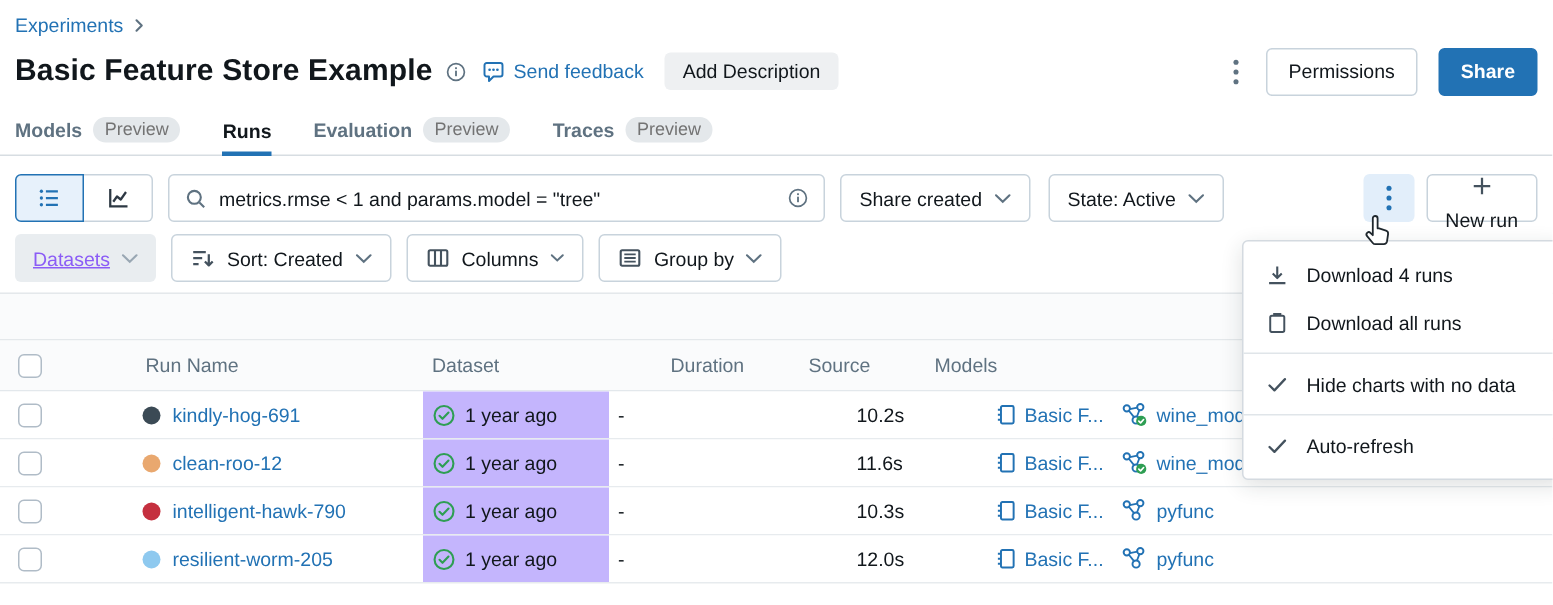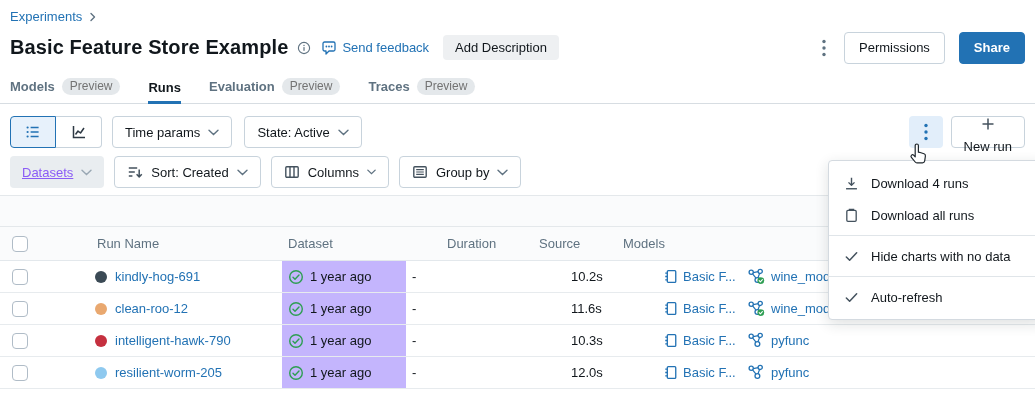--- a/index.html
+++ b/index.html
@@ -179,23 +179,39 @@
       <div class="seg-btn last">
         <span style="display:inline-flex">
           <svg width="16" height="16" viewBox="0 0 16 16" fill="none">
               <path d="M2.5 2v11.5H14" stroke="currentColor" stroke-width="1.5"></path>
               <path d="M4.5 10.5 7 7l2.5 2 3.5-5" stroke="currentColor" stroke-width="1.5" stroke-linejoin="round"></path>
             </svg>
         </span>
       </div>
     </div>
 
+    <div class="search">
+      <span class="icon">
+        <svg width="15" height="15" viewBox="0 0 16 16" fill="none">
+            <circle cx="7" cy="7" r="4.6" stroke="currentColor" stroke-width="1.5"></circle>
+            <path d="m10.6 10.6 3.4 3.4" stroke="currentColor" stroke-width="1.5"></path>
+          </svg>
+      </span>
+      <input type="text" value="metrics.rmse &lt; 1 and params.model = &quot;tree&quot;" style="">
+      <span class="icon">
+        <svg width="14" height="14" viewBox="0 0 16 16" fill="none">
+            <circle cx="8" cy="8" r="6.4" stroke="currentColor" stroke-width="1.3"></circle>
+            <rect x="7.3" y="7" width="1.4" height="4.2" fill="currentColor"></rect>
+            <rect x="7.3" y="4.4" width="1.4" height="1.4" fill="currentColor"></rect>
+          </svg>
+      </span>
+    </div>
 
     <button class="dd-btn gap10">
-      <span>Time params</span>
+      <span>Share created</span>
       <span class="chev">
         <svg width="11" height="7" viewBox="0 0 11 7" fill="none">
             <path d="m1 1.2 4.5 4.3L10 1.2" stroke="currentColor" stroke-width="1.4" stroke-linecap="round"></path>
           </svg>
       </span>
     </button>
 
     <button class="dd-btn" style="margin-left:12px">
       <span>State: Active</span>
       <span class="chev">

